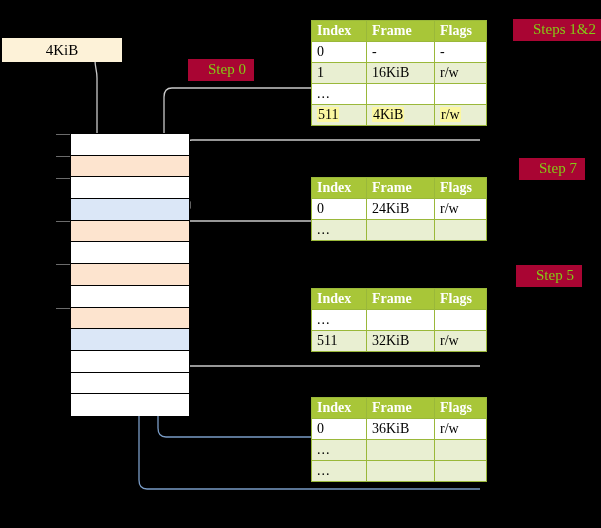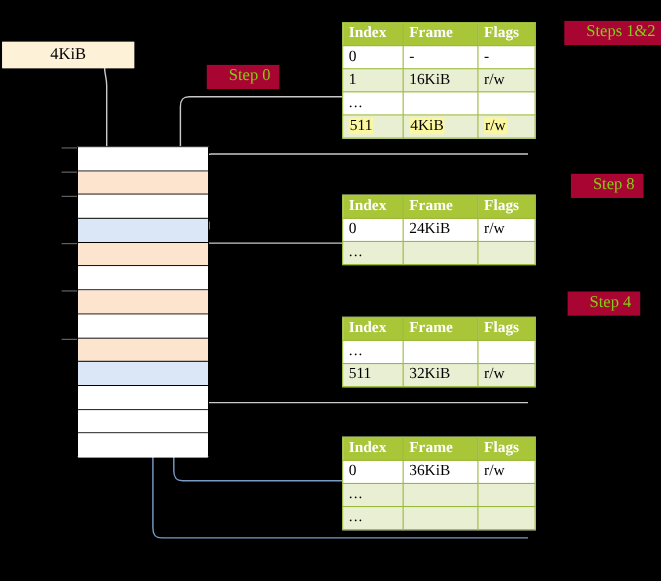--- a/index.html
+++ b/index.html
@@ -91,22 +91,22 @@
       <path d="M480,489 L147,489 C141,489 139,486 139,480 L139,212" marker-end="url(#ablueU)"></path>
     </g>
   </svg>
 
   <div class="kib-box">
     <span>4KiB</span>
   </div>
 
   <div class="badge" style="left:188px;top:41px;margin-top:18px;">Step 0</div>
   <div class="badge" style="left:513px;top:19px;">Steps 1&amp;2</div>
-  <div class="badge" style="left:519px;top:158px;">Step 8</div>
-  <div class="badge" style="left:516px;top:265px;">Step 4</div>
+  <div class="badge" style="left:519px;top:158px;">Step 7</div>
+  <div class="badge" style="left:516px;top:265px;">Step 5</div>
 
   <div class="tick" style="top:134px;"></div>
   <div class="tick" style="top:156px;"></div>
   <div class="tick" style="top:178px;"></div>
   <div class="tick" style="top:221px;"></div>
   <div class="tick" style="top:264px;"></div>
   <div class="tick" style="top:308px;"></div>
 
   <div class="mem" id="memory-column">
       <div class="mem-row white"></div>

